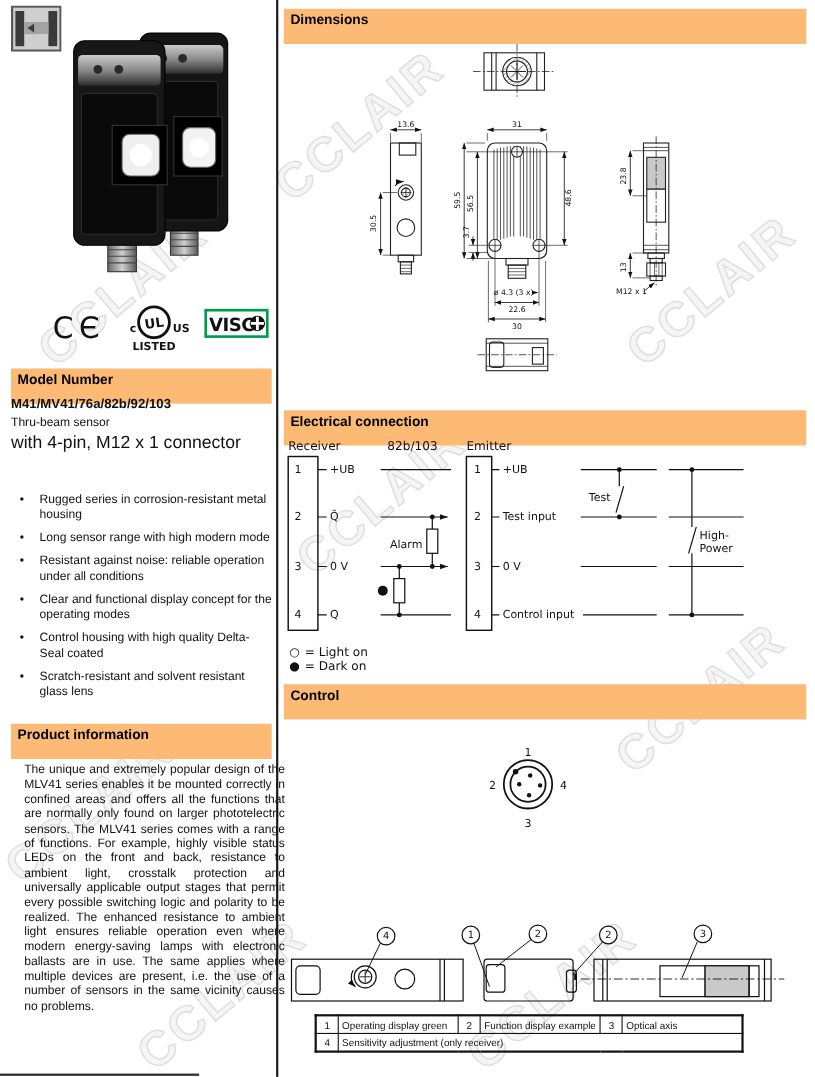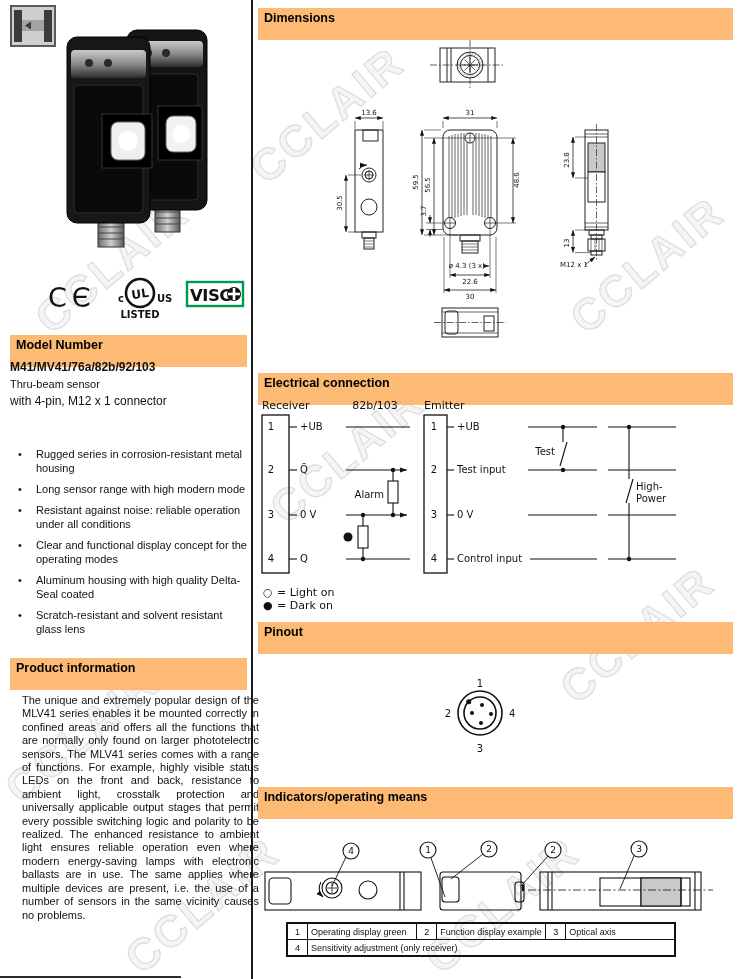--- a/index.html
+++ b/index.html
@@ -7,21 +7,21 @@
         font-family:"Liberation Sans",sans-serif;color:#111;}
   .hdr{position:absolute;background:#fdba74;font-weight:bold;font-size:12.5px;
        line-height:20px;padding-left:6px;box-sizing:border-box;height:32px;color:#000;}
   .divider{position:absolute;left:251px;top:0;width:2px;height:979px;background:#1b1b1b;}
   .bottomline{position:absolute;left:0;top:976px;width:181px;height:2px;background:#2a2a2a;}
   .wm{position:absolute;font-weight:bold;font-size:44px;letter-spacing:3px;
       transform:rotate(-40deg);color:rgba(190,190,190,0.16);
       -webkit-text-stroke:1.3px #dedede;pointer-events:none;white-space:nowrap;}
   .modelnum{position:absolute;left:10px;top:360px;font-size:12px;font-weight:bold;}
   .modelline1{position:absolute;left:10px;top:378px;font-size:11px;}
-  .modelline2{position:absolute;left:10px;top:394px;font-size:12px;text-align:right;}
+  .modelline2{position:absolute;left:10px;top:394px;font-size:16px;text-align:right;}
   ul.features{position:absolute;left:10px;top:447px;width:237px;margin:0;padding:0;list-style:none;}
   ul.features li{position:relative;padding-left:26px;margin-bottom:7px;font-size:11px;line-height:14px;}
   ul.features li::before{content:"•";position:absolute;left:8px;top:0;}
   .pinfo{position:absolute;left:10px;top:682px;width:237px;font-size:11px;line-height:13.4px;
          text-align:justify;margin:12px;}
   table.legend{position:absolute;left:286px;top:922px;width:390px;border-collapse:collapse;
         font-size:9px;table-layout:fixed;border:2px solid #111;}
   table.legend td{border:1px solid #111;padding:1px 3px;height:13px;overflow:hidden;white-space:nowrap;}
   td.num{width:13px;text-align:center;padding:1px 1px;}
   svg text{font-family:"DejaVu Sans","Liberation Sans",sans-serif;fill:#111;}
@@ -120,21 +120,21 @@
   <div class="hdr" style="left:10px;top:335px;width:237px">Model Number</div>
   <div class="modelnum">M41/MV41/76a/82b/92/103</div>
   <div class="modelline1">Thru-beam sensor</div>
   <div class="modelline2">with 4-pin, M12 x 1 connector</div>
 
   <ul class="features">
     <li>Rugged series in corrosion-resistant metal housing</li>
     <li>Long sensor range with high modern mode</li>
     <li>Resistant against noise: reliable operation under all conditions</li>
     <li>Clear and functional display concept for the operating modes</li>
-    <li>Aluminum housing with high quality Delta-Seal coated</li>
+    <li>Control housing with high quality Delta-Seal coated</li>
     <li>Scratch-resistant and solvent resistant glass lens</li>
   </ul>
 
   <div class="hdr" style="left:10px;top:658px;width:237px">Product information</div>
   <p class="pinfo">The unique and extremely popular design of the MLV41 series enables it be mounted correctly in confined areas and offers all the functions that are normally only found on larger phototelectric sensors. The MLV41 series comes with a range of functions. For example, highly visible status LEDs on the front and back, resistance to ambient light, crosstalk protection and universally applicable output stages that permit every possible switching logic and polarity to be realized. The enhanced resistance to ambient light ensures reliable operation even where modern energy-saving lamps with electronic ballasts are in use. The same applies where multiple devices are present, i.e. the use of a number of sensors in the same vicinity causes no problems.</p>
 
   <div class="hdr" style="left:258px;top:8px;width:475px">Dimensions</div>
 
   <svg style="position:absolute;left:258px;top:30px" width="475" height="340" viewBox="0 0 475 340">
     <defs>
@@ -387,21 +387,21 @@
       <text x="378" y="107">Power</text>
     </g>
     <g font-size="11">
       <text x="5" y="201">○</text>
       <text x="19" y="201">= Light on</text>
       <text x="5" y="214">●</text>
       <text x="19" y="214">= Dark on</text>
     </g>
   </svg>
 
-  <div class="hdr" style="left:258px;top:622px;width:475px">Pinout</div>
+  <div class="hdr" style="left:258px;top:622px;width:475px">Control</div>
 
   <svg style="position:absolute;left:258px;top:645px" width="475" height="140" viewBox="0 0 475 140">
     <g fill="none" stroke="#111" stroke-width="1.6">
       <circle cx="222" cy="68" r="22"></circle>
       <circle cx="222" cy="68" r="16"></circle>
     </g>
     <g fill="#111">
       <circle cx="224" cy="60" r="2"></circle>
       <circle cx="214" cy="68" r="2"></circle>
       <circle cx="233" cy="69" r="2"></circle>
@@ -409,21 +409,20 @@
       <circle cx="210.7" cy="56.7" r="2.5"></circle>
     </g>
     <g font-size="10">
       <text x="222" y="42" text-anchor="middle">1</text>
       <text x="193" y="72" text-anchor="end">2</text>
       <text x="222" y="107" text-anchor="middle">3</text>
       <text x="251" y="72">4</text>
     </g>
   </svg>
 
-  <div class="hdr" style="left:258px;top:787px;width:475px">Indicators/operating means</div>
 
   <svg style="position:absolute;left:258px;top:840px" width="475" height="80" viewBox="0 0 475 80">
     <g fill="none" stroke="#111" stroke-width="1.1">
 
       <g>
         <rect x="7" y="32" width="156" height="38"></rect>
         <rect x="11" y="38" width="22" height="26" rx="4"></rect>
         <circle cx="74" cy="48" r="10"></circle>
         <circle cx="74" cy="48" r="6"></circle>
         <line x1="69" y1="48" x2="79" y2="48" stroke-width="0.8"></line>

